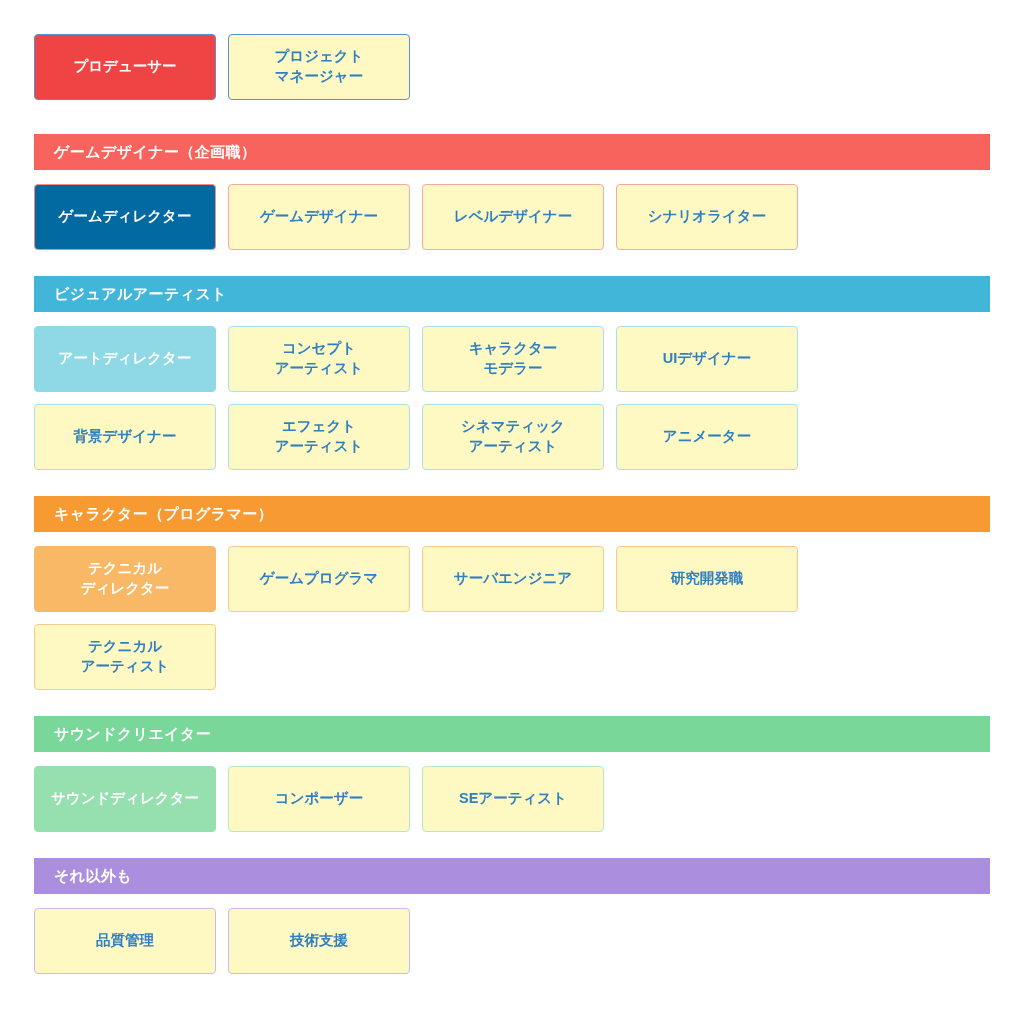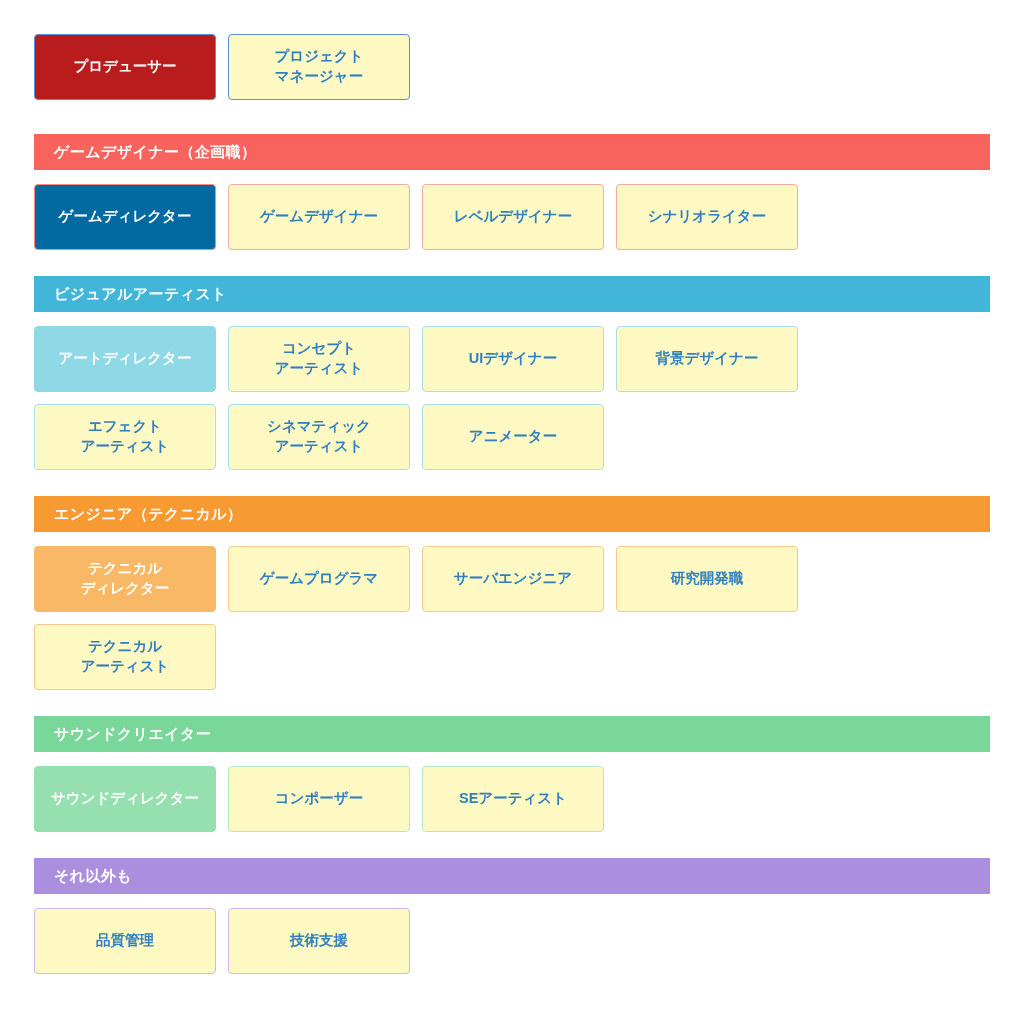--- a/index.html
+++ b/index.html
@@ -72,21 +72,21 @@
   .spacer-md { height: 22px; }
   .spacer-band { height: 14px; }
 </style>
 </head>
 <body>
 
 <div class="board">
   <div id="groups-root">
       <div class="group">
         <div class="row">
-          <div class="card lead" style="background: #b91c1c; border: 1px solid rgb(91, 143, 212); color: rgb(255, 255, 255);">
+          <div class="card lead" style="background: #ef4444; border: 1px solid rgb(91, 143, 212); color: rgb(255, 255, 255);">
             <span class="txt">プロデューサー</span>
           </div>
           <div class="card plain" style="border: 1px solid rgb(91, 143, 212); color: rgb(47, 127, 193);">
             <span class="txt">プロジェクト
 マネージャー</span>
           </div>
         </div>
         <div class="spacer-md"></div>
       </div>
       <div class="group">
@@ -117,20 +117,24 @@
         <div class="spacer-band"></div>
         <div class="row">
           <div class="card lead" style="background: rgb(143, 217, 230); border: 1px solid rgb(143, 217, 230); color: rgb(255, 255, 255);">
             <span class="txt">アートディレクター</span>
           </div>
           <div class="card plain" style="border: 1px solid rgb(169, 223, 234); color: rgb(47, 127, 193);">
             <span class="txt">コンセプト
 アーティスト</span>
           </div>
           <div class="card plain" style="border: 1px solid rgb(169, 223, 234); color: rgb(47, 127, 193);">
+            <span class="txt">キャラクター
+モデラー</span>
+          </div>
+          <div class="card plain" style="border: 1px solid rgb(169, 223, 234); color: rgb(47, 127, 193);">
             <span class="txt">UIデザイナー</span>
           </div>
           <div class="card plain" style="border: 1px solid rgb(169, 223, 234); color: rgb(47, 127, 193); text-align: center;">
             <span class="txt">背景デザイナー</span>
           </div>
           <div class="card plain" style="border: 1px solid rgb(169, 223, 234); color: rgb(47, 127, 193);">
             <span class="txt">エフェクト
 アーティスト</span>
           </div>
           <div class="card plain" style="border: 1px solid rgb(169, 223, 234); color: rgb(47, 127, 193);">
@@ -138,21 +142,21 @@
 アーティスト</span>
           </div>
           <div class="card plain" style="border: 1px solid rgb(169, 223, 234); color: rgb(47, 127, 193);">
             <span class="txt">アニメーター</span>
           </div>
         </div>
         <div class="spacer-sm"></div>
       </div>
       <div class="group">
         <div class="band" style="background: rgb(247, 154, 50);">
-          <span>エンジニア（テクニカル）</span>
+          <span>キャラクター（プログラマー）</span>
         </div>
         <div class="spacer-band"></div>
         <div class="row">
           <div class="card lead" style="background: rgb(248, 184, 102); border: 1px solid rgb(248, 184, 102); color: rgb(255, 255, 255);">
             <span class="txt">テクニカル
 ディレクター</span>
           </div>
           <div class="card plain" style="border: 1px solid rgb(248, 200, 140); color: rgb(47, 127, 193);">
             <span class="txt">ゲームプログラマ</span>
           </div>

